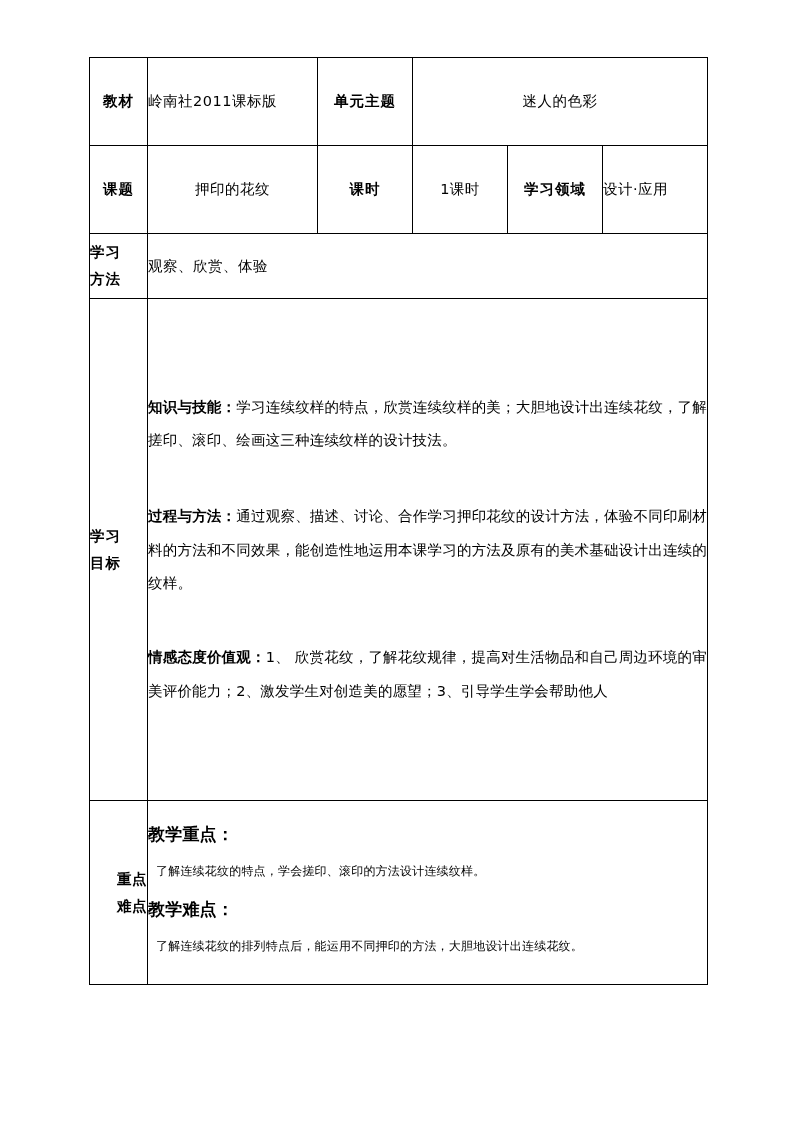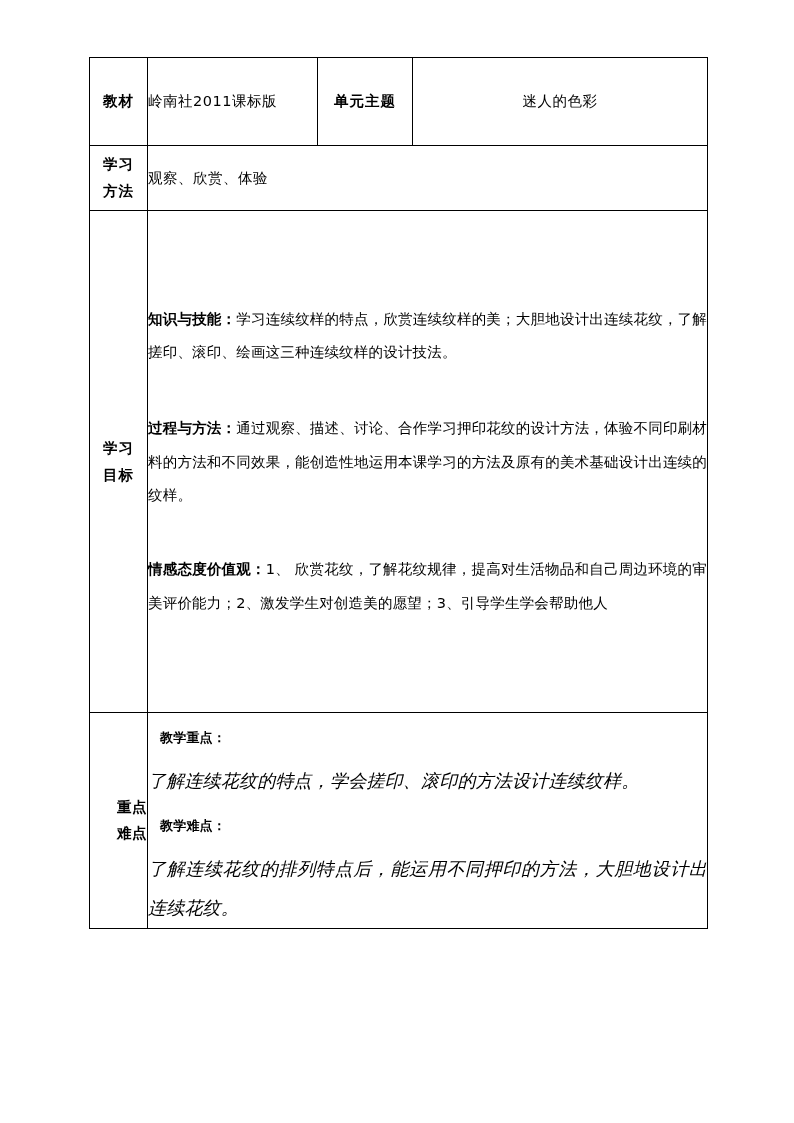--- a/index.html
+++ b/index.html
@@ -44,21 +44,21 @@
   }
 
   
   .lbl {
     text-align: center;
     font-weight: bold;
     letter-spacing: 1px;
     font-size: 15px;
   }
   .lbl-stack {
-    text-align: center;
+    text-align: left;
     font-weight: bold;
     letter-spacing: 1px;
     font-size: 15px;
     line-height: 1.95;
   }
   .lbl-tight {
     text-align: right;
     font-weight: bold;
     letter-spacing: 0.5px;
     font-size: 15px;
@@ -106,33 +106,32 @@
     font-weight: bold;
   }
 
   
   .kp-cell {
     padding: 4px 6px 6px 8px;
     vertical-align: middle;
   }
   .kp-head {
     font-weight: bold;
-    font-size: 13px;
+    font-size: 17px;
     line-height: 1.95;
     letter-spacing: 0.2px;
-    margin: 12px;
+    margin: 0;
   }
   .kp-body {
-    font-size: 18px;
+    font-size: 12px;
     line-height: 2.15;
     letter-spacing: 0.2px;
-    margin: 0;
+    margin: 8px;
     text-align: justify;
     text-justify: inter-ideograph;
-    font-style: italic;
   }
 </style>
 </head>
 <body>
 
 <div class="page">
 
   <table class="lesson-table">
     <colgroup>
       <col style="width:58px">
@@ -144,20 +143,28 @@
     </colgroup>
 
     <tbody>
         <tr>
       <td class="lbl" style="height:87px">教材</td>
       <td class="val-wrap-c">岭南社2011课标版</td>
       <td class="lbl">单元主题</td>
       <td class="val-c" colspan="3">迷人的色彩</td>
     </tr>
 
+    <tr>
+      <td class="lbl" style="height:87px">课题</td>
+      <td class="val-c">押印的花纹</td>
+      <td class="lbl">课时</td>
+      <td class="val-c">1课时</td>
+      <td class="lbl">学习领域</td>
+      <td class="val-wrap-c">设计·应用</td>
+    </tr>
 
 
     <tr>
       <td class="lbl-stack" style="height:64px">
         <div>学习</div>
         <div>方法</div>
       </td>
       <td class="val-l" colspan="5">观察、欣赏、体验</td>
     </tr>
 

